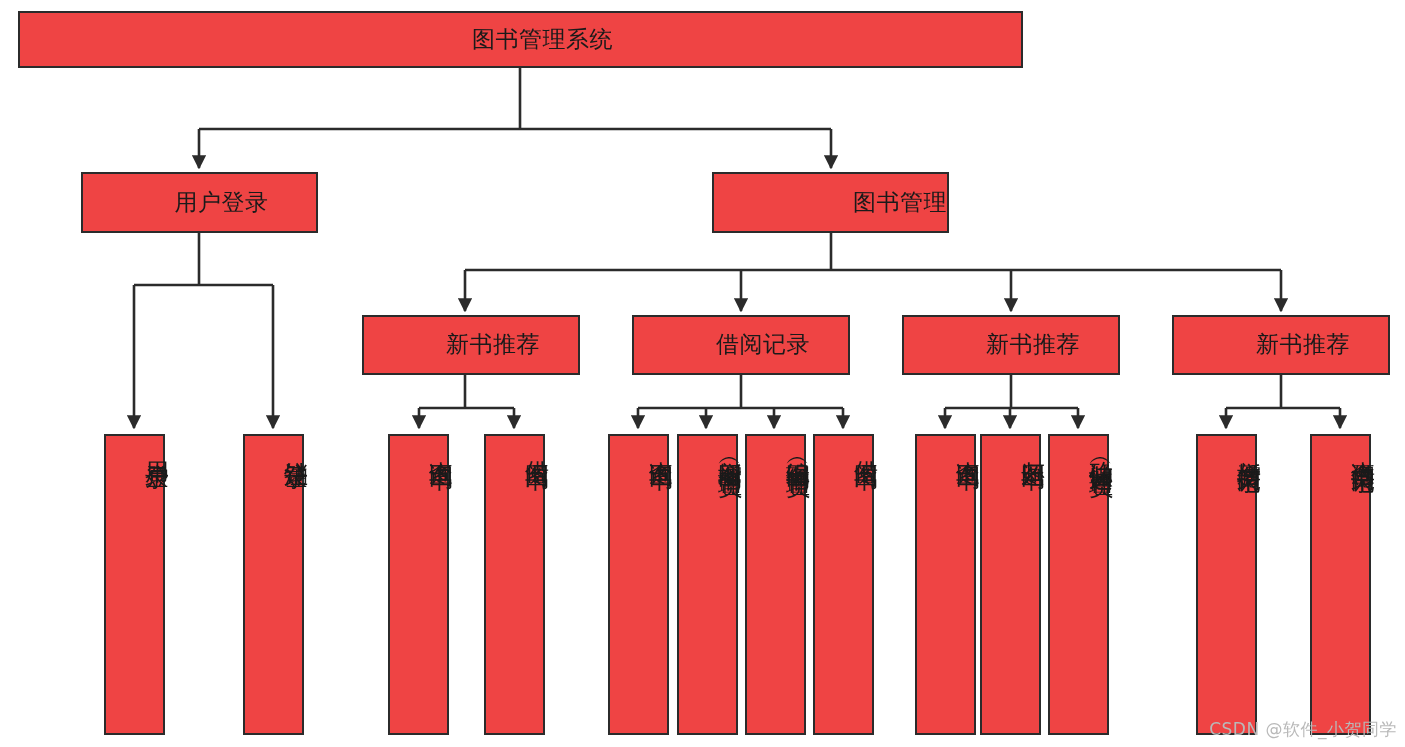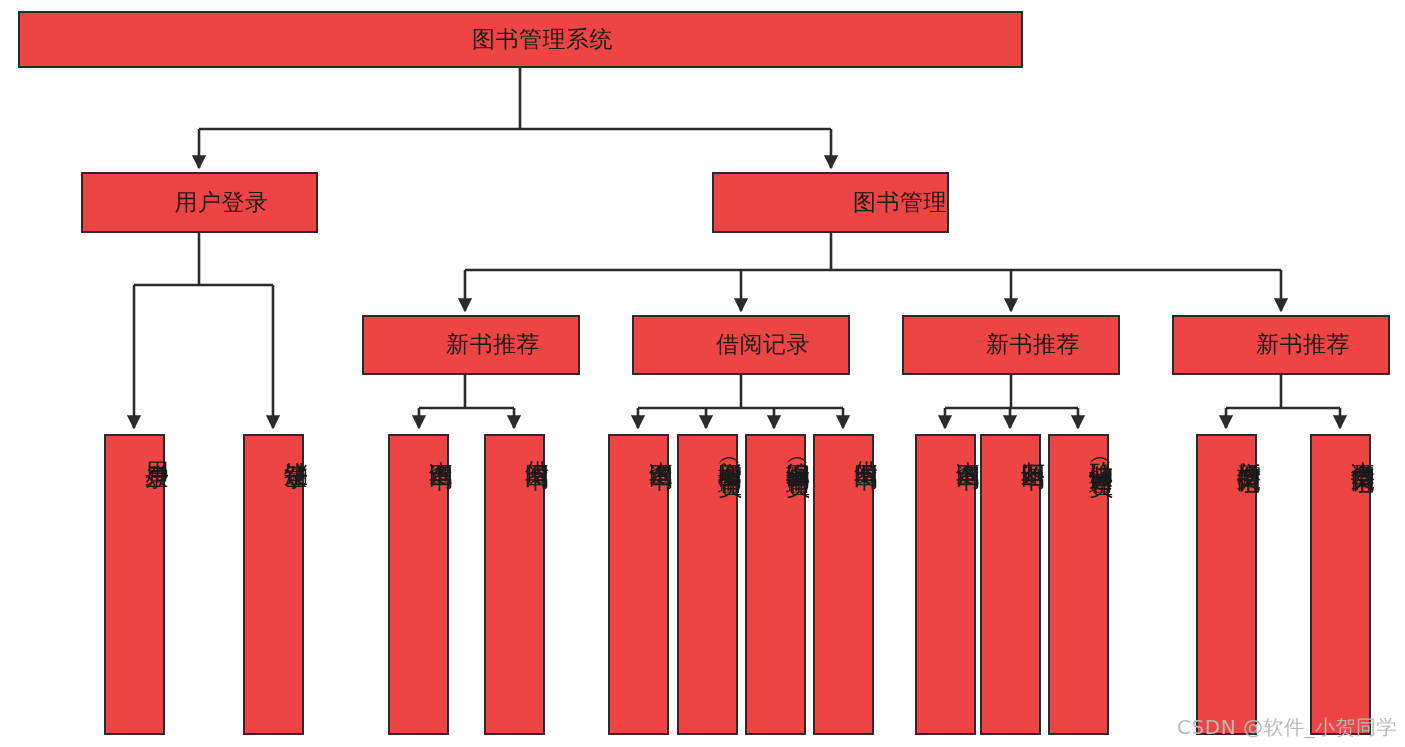--- a/index.html
+++ b/index.html
@@ -62,21 +62,21 @@
     text-orientation: upright;
     font-size: 24px;
     line-height: 1.05;
     letter-spacing: 2px;
     white-space: pre;
   }
   #watermark {
     position: absolute;
     right: 8px;
     bottom: 6px;
-    font-size: 20px;
+    font-size: 17px;
     color: #b9b9b9;
     letter-spacing: 0.5px;
     white-space: nowrap;
     font-family: "DejaVu Sans", "Liberation Sans", sans-serif;
   }
 </style>
 </head>
 <body>
 
 <div id="diagram-canvas">

